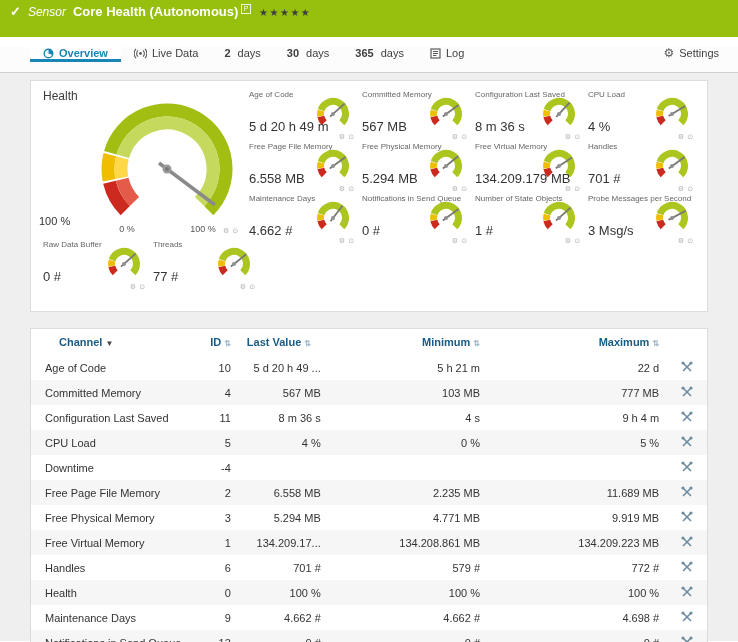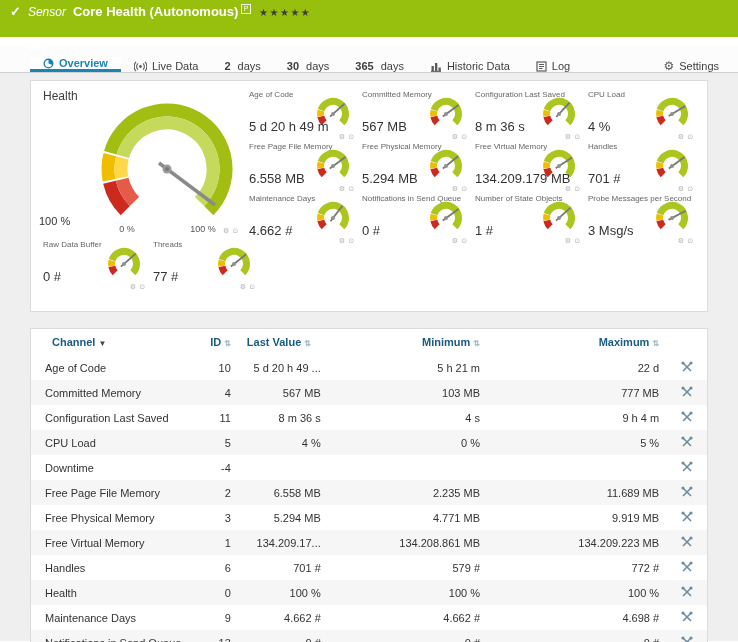--- a/index.html
+++ b/index.html
@@ -19,21 +19,21 @@
   .h-line1 { display:flex; align-items:baseline; font-size:12px; line-height:13px;justify-content:center; }
   .kind { font-style:italic; margin-right:7px; }
   .h-title { font-weight:bold; font-size:13px; }
   .badge { font-size:7px; border:1px solid rgba(255,255,255,.85); padding:0 1.5px; margin-left:3px; position:relative; top:-5px; line-height:8px; }
   .stars { color:#3d3d3d; font-size:10px; letter-spacing:1.5px; margin-left:8px; cursor:pointer; }
   .h-line2 { font-size:12px; font-weight:bold; margin-top:20px; }
   
   .tabbar {
     margin-top:10px; height:26px; background:#fcfcfc;
     border-bottom:1px solid #cfcfcf;
-    display:flex; align-items:flex-end; padding-left:30px;
+    display:flex; align-items:flex-start; padding-left:30px;
   }
   .tab { display:flex; align-items:center; gap:5px; padding:0 13px; font-size:11px; color:#3e3e3e; cursor:pointer; white-space:nowrap; }
   .tab b { font-weight:bold; margin-right:2px; }
   .tab.selected { color:var(--tab-active,#1786B5); font-weight:bold; background:#fff; border-bottom:3px solid var(--tab-active,#1786B5); }
   .tab.right { margin-left:auto; margin-right:6px; }
   .ticon { display:flex; align-items:center; }
   
   .content { background:var(--page-bg,#EFEFEF); height:568px; padding-top:7px; }
   .panel { margin:0 30px; background:#fff; border:1px solid var(--panel-border,#DBDBDB); }
   #gauge-panel { height:232px; position:relative; }
@@ -50,21 +50,21 @@
   .gtitle { position:absolute; left:0; top:1px; font-size:8px; color:#666; white-space:nowrap; max-width:112px; overflow:hidden; }
   .gsvg { position:absolute; right:6px; top:8px; }
   .gval { position:absolute; left:0; bottom:7px; font-size:13px; color:#333; white-space:nowrap; }
   .gcell .gmini { position:absolute; right:8px; bottom:1px; }
   
   #table-panel { margin-top:16px; min-height:320px; }
   table { width:100%; border-collapse:collapse; font-size:11px; }
   th { color:var(--table-header-text,#1A5B83); font-weight:bold; padding:7px 8px; white-space:nowrap; cursor:pointer; }
   th .ind { font-size:8px; color:#9fb8c8; margin-left:3px; }
   th .ind.dark { color:#444; }
-  th:nth-child(1) { text-align:left; padding-left:21px; width:160px; }
+  th:nth-child(1) { text-align:left; padding-left:28px; width:160px; }
   th:nth-child(2) { text-align:right; width:48px;margin-top:33px; }
   th:nth-child(3) { text-align:left; width:90px; }
   th:nth-child(4) { text-align:right; width:160px; }
   th:nth-child(5) { text-align:right; width:180px; }
   th:nth-child(6) { width:40px; }
   td { padding:5.5px 8px; color:#333; white-space:nowrap; }
   td:nth-child(1) { text-align:left; padding-left:14px; }
   td:nth-child(2), td:nth-child(3), td:nth-child(4), td:nth-child(5) { text-align:right; }
   td.gear-cell { text-align:center; cursor:pointer; }
   tr.even td { background:#f6f6f6; }
@@ -109,31 +109,20 @@
       <b>2</b>
       <span>days</span>
     </div>
     <div class="tab">
       <b>30</b>
       <span>days</span>
     </div>
     <div class="tab">
       <b>365</b>
       <span>days</span>
-    </div>
-    <div class="tab">
-      <span class="ticon">
-        <svg width="12" height="11" viewBox="0 0 12 11">
-          <path d="M1 10.4 L11 10.4" stroke="#5A5A5A" stroke-width="1"></path>
-          <rect x="1.5" y="5" width="2.3" height="5" fill="#5A5A5A"></rect>
-          <rect x="5" y="2" width="2.3" height="8" fill="#5A5A5A"></rect>
-          <rect x="8.5" y="6.5" width="2.3" height="3.5" fill="#5A5A5A"></rect>
-        </svg>
-      </span>
-      <span>Historic Data</span>
     </div>
     <div class="tab">
       <span class="ticon">
         <svg width="11" height="11" viewBox="0 0 11 11">
           <rect x="1" y="1" width="9" height="9" fill="none" stroke="#5A5A5A" stroke-width="1.2"></rect>
           <path d="M3 3.5 H8 M3 5.5 H8 M3 7.5 H6.5" stroke="#5A5A5A" stroke-width="1" fill="none"></path>
         </svg>
       </span>
       <span>Log</span>
     </div>

